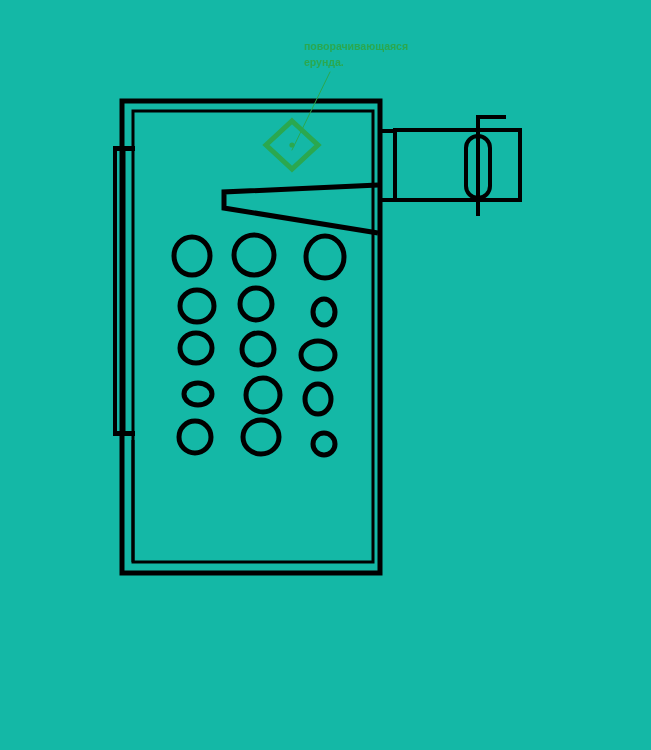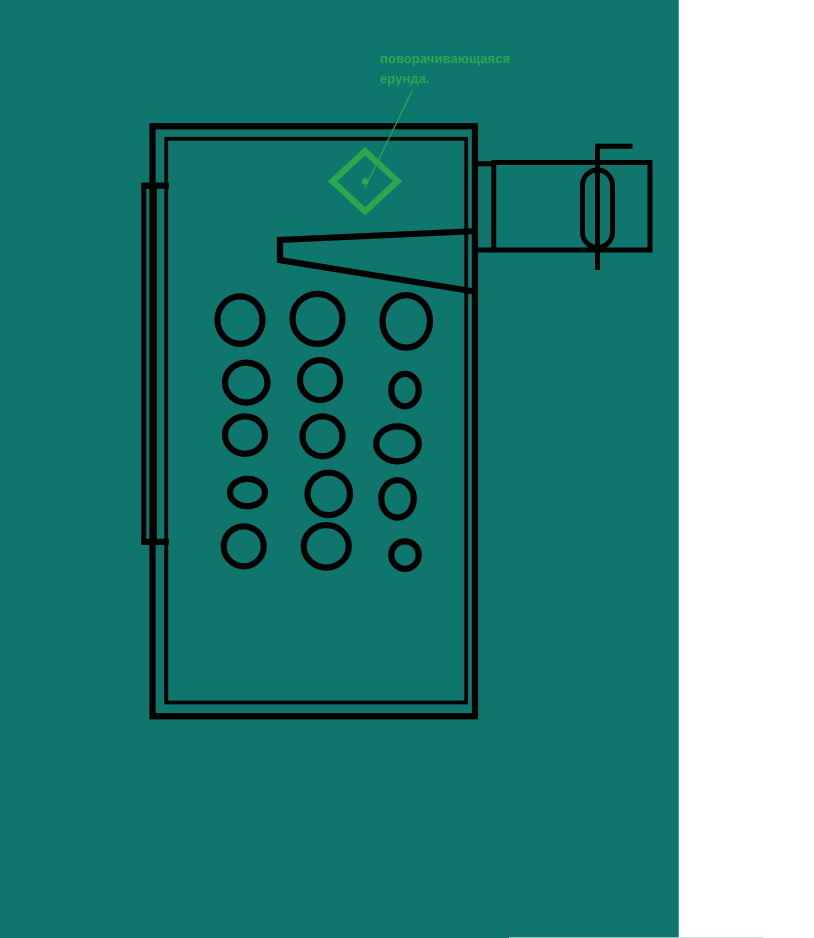--- a/index.html
+++ b/index.html
@@ -9,23 +9,23 @@
     background: #ffffff;
   }
   body {
     width: 651px;
     height: 750px;
     overflow: hidden;
     font-family: "Liberation Sans", sans-serif;
   }
   #canvas-root {
     position: relative;
-    width: 543px;
+    width: 651px;
     height: 750px;
-    background: #0f766e;
+    background: #14b8a6;
   }
   #drawing-svg {
     position: absolute;
     left: 0;
     top: 0;
     width: 651px;
     height: 750px;
     display: block;
   }
   .annotation-text {

